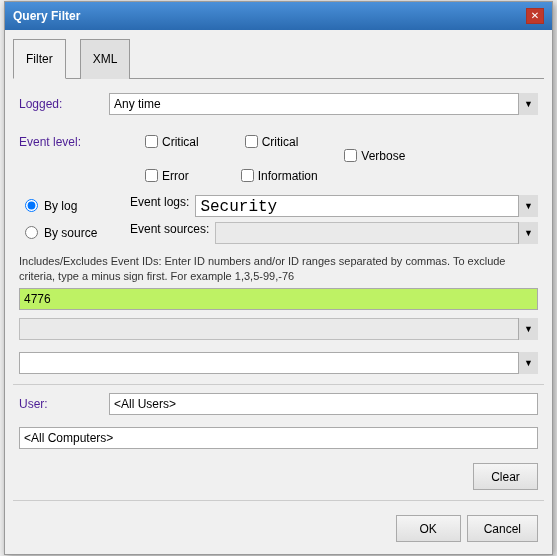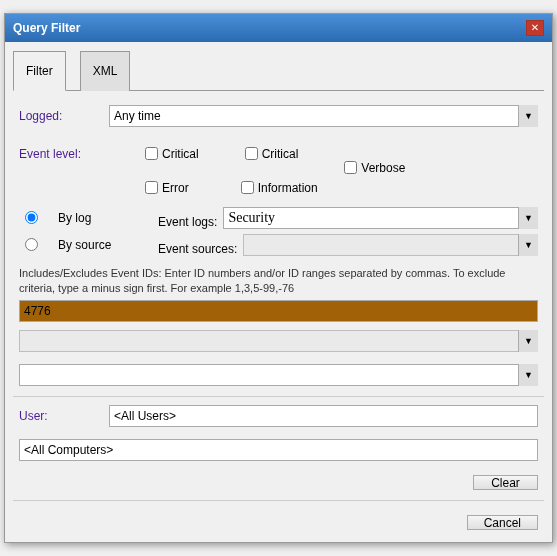--- a/index.html
+++ b/index.html
@@ -136,67 +136,67 @@
       padding-left: 36px;
     }
     .checkbox-item input[type="checkbox"] {
       width: 13px;
       height: 13px;
       cursor: pointer;
     }
     .radio-row {
       display: flex;
       align-items: center;
-      gap: 20px;
+      gap: 6px;
     }
     .radio-row input[type="radio"] {
       cursor: pointer;
     }
     .radio-label {
       min-width: 80px;
       font-size: 12px;
     }
     .radio-content {
       flex: 1;
       display: flex;
-      align-items: flex-end;
+      align-items: flex-start;
       gap: 6px;
     }
     .field-label {
       font-size: 12px;
       white-space: nowrap;
     }
     .info-text {
       font-size: 11px;
       color: #333;
       padding: 6px 6px 4px 6px;
       line-height: 1.4;
     }
     .event-id-field {
       width: 100%;
       height: 22px;
       border: 1px solid #aaa;
-      background: #a16207;
+      background: #bef264;
       padding: 2px 4px;
       font-size: 12px;
       font-family: inherit;
       margin: 4px 6px;
     }
     .event-id-wrapper {
       padding: 0 6px;
       margin-bottom: 6px;
     }
     .bottom-buttons {
       display: flex;
       justify-content: flex-end;
       gap: 6px;
       padding: 8px 6px 4px 6px;
     }
     .btn {
-      height: 15px;
+      height: 27px;
       padding: 0 16px;
       font-size: 12px;
       font-family: inherit;
       border: 1px solid #aaa;
       background: linear-gradient(to bottom, #f5f5f5, #e0e0e0);
       cursor: pointer;
       min-width: 65px;
     }
     .clear-btn-wrapper {
       display: flex;
@@ -279,21 +279,21 @@
     </div>
 
     <div style="padding: 4px 6px 4px 6px; display: flex; flex-direction: column; gap: 5px;">
 
       <div class="radio-row">
         <input type="radio" name="log_source" id="bylog" checked="" style="margin-left: 6px;">
         <label for="bylog" class="radio-label">By log</label>
         <div class="radio-content">
           <span class="field-label">Event logs:</span>
           <div class="combo-wrapper" style="flex:1;">
-            <select style="width:100%; height:22px; border:1px solid #aaa; background:white; padding:2px 4px; font-size:14px; font-family:Liberation Serif, serif; appearance:none; -webkit-appearance:none; padding-right:22px;">
+            <select style="width:100%; height:22px; border:1px solid #aaa; background:white; padding:2px 4px; font-size:16px; font-family:Liberation Mono, monospace; appearance:none; -webkit-appearance:none; padding-right:22px;">
               <option>Security</option>
             </select>
             <div class="combo-arrow">▼</div>
           </div>
         </div>
       </div>
 
       <div class="radio-row">
         <input type="radio" name="log_source" id="bysource" style="margin-left: 6px;">
         <label for="bysource" class="radio-label">By source</label>
@@ -344,16 +344,17 @@
       <input type="text" class="form-control" value="&lt;All Computers&gt;" style="">
     </div>
 
     <div class="clear-btn-wrapper">
       <button class="btn">Clear</button>
     </div>
 
     <hr class="divider">
 
     <div class="bottom-buttons">
+      <button class="btn">OK</button>
       <button class="btn">Cancel</button>
     </div>
   </div>
 </div>
 
 </body></html>

